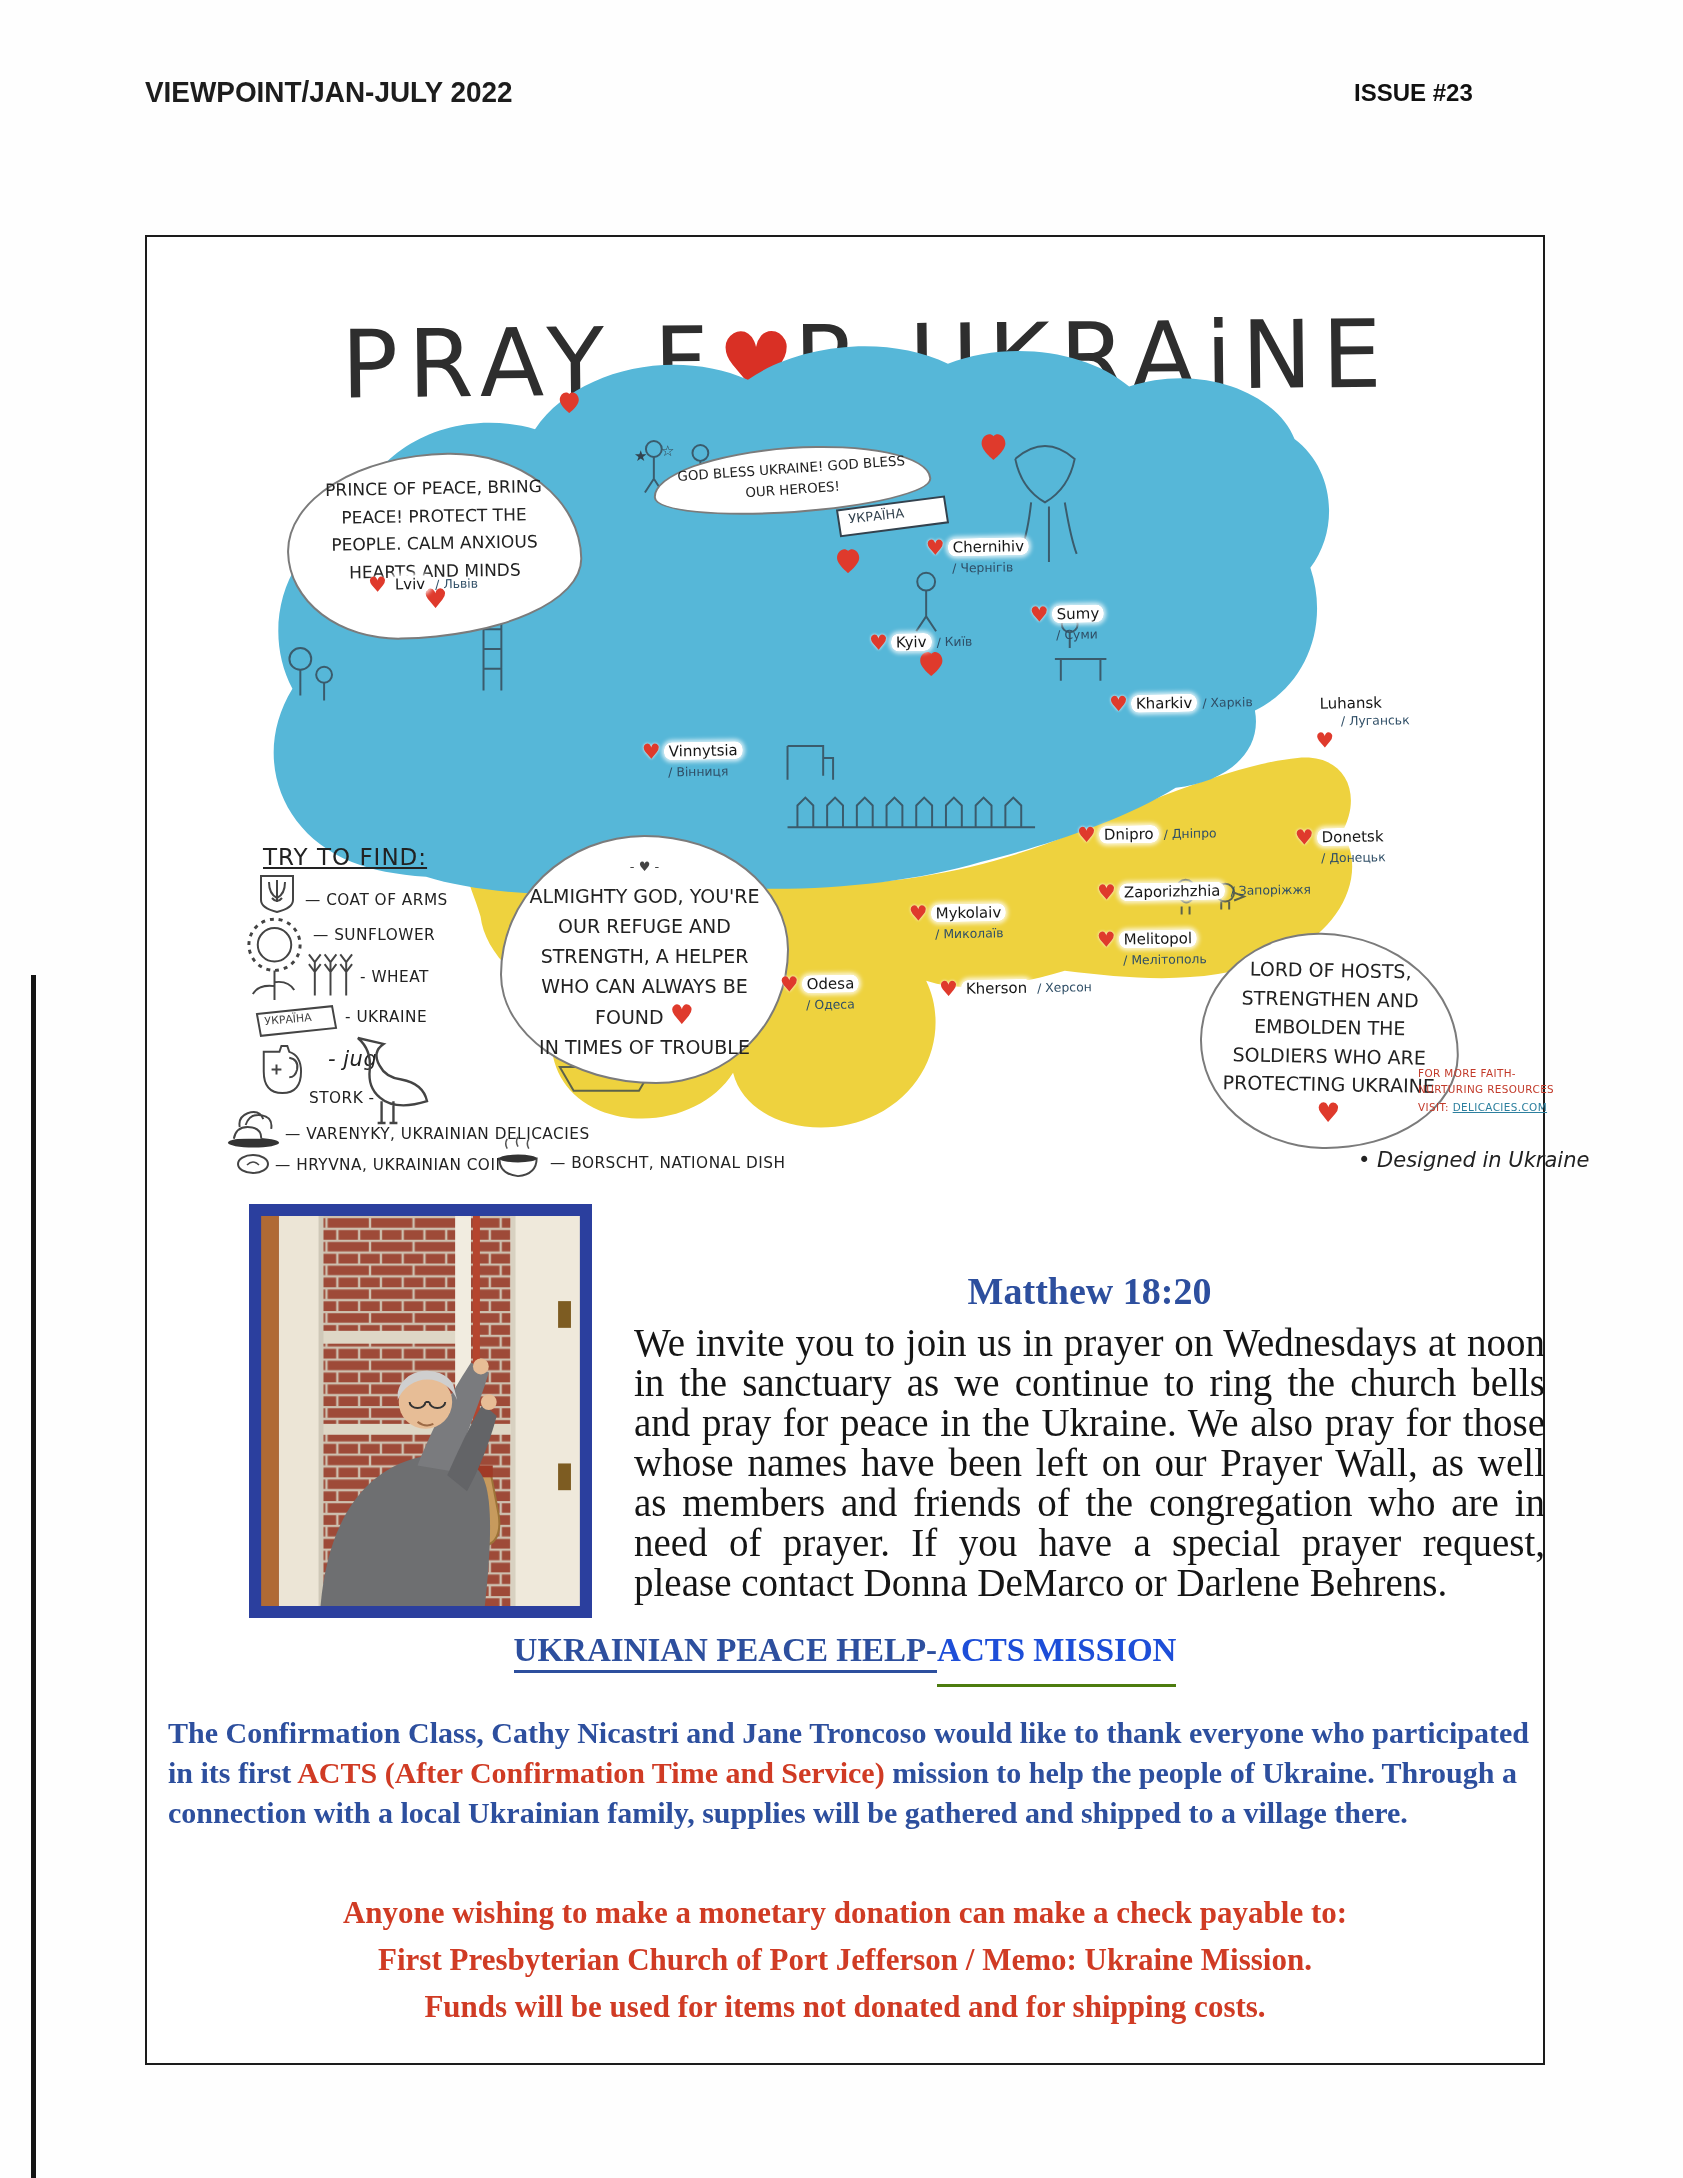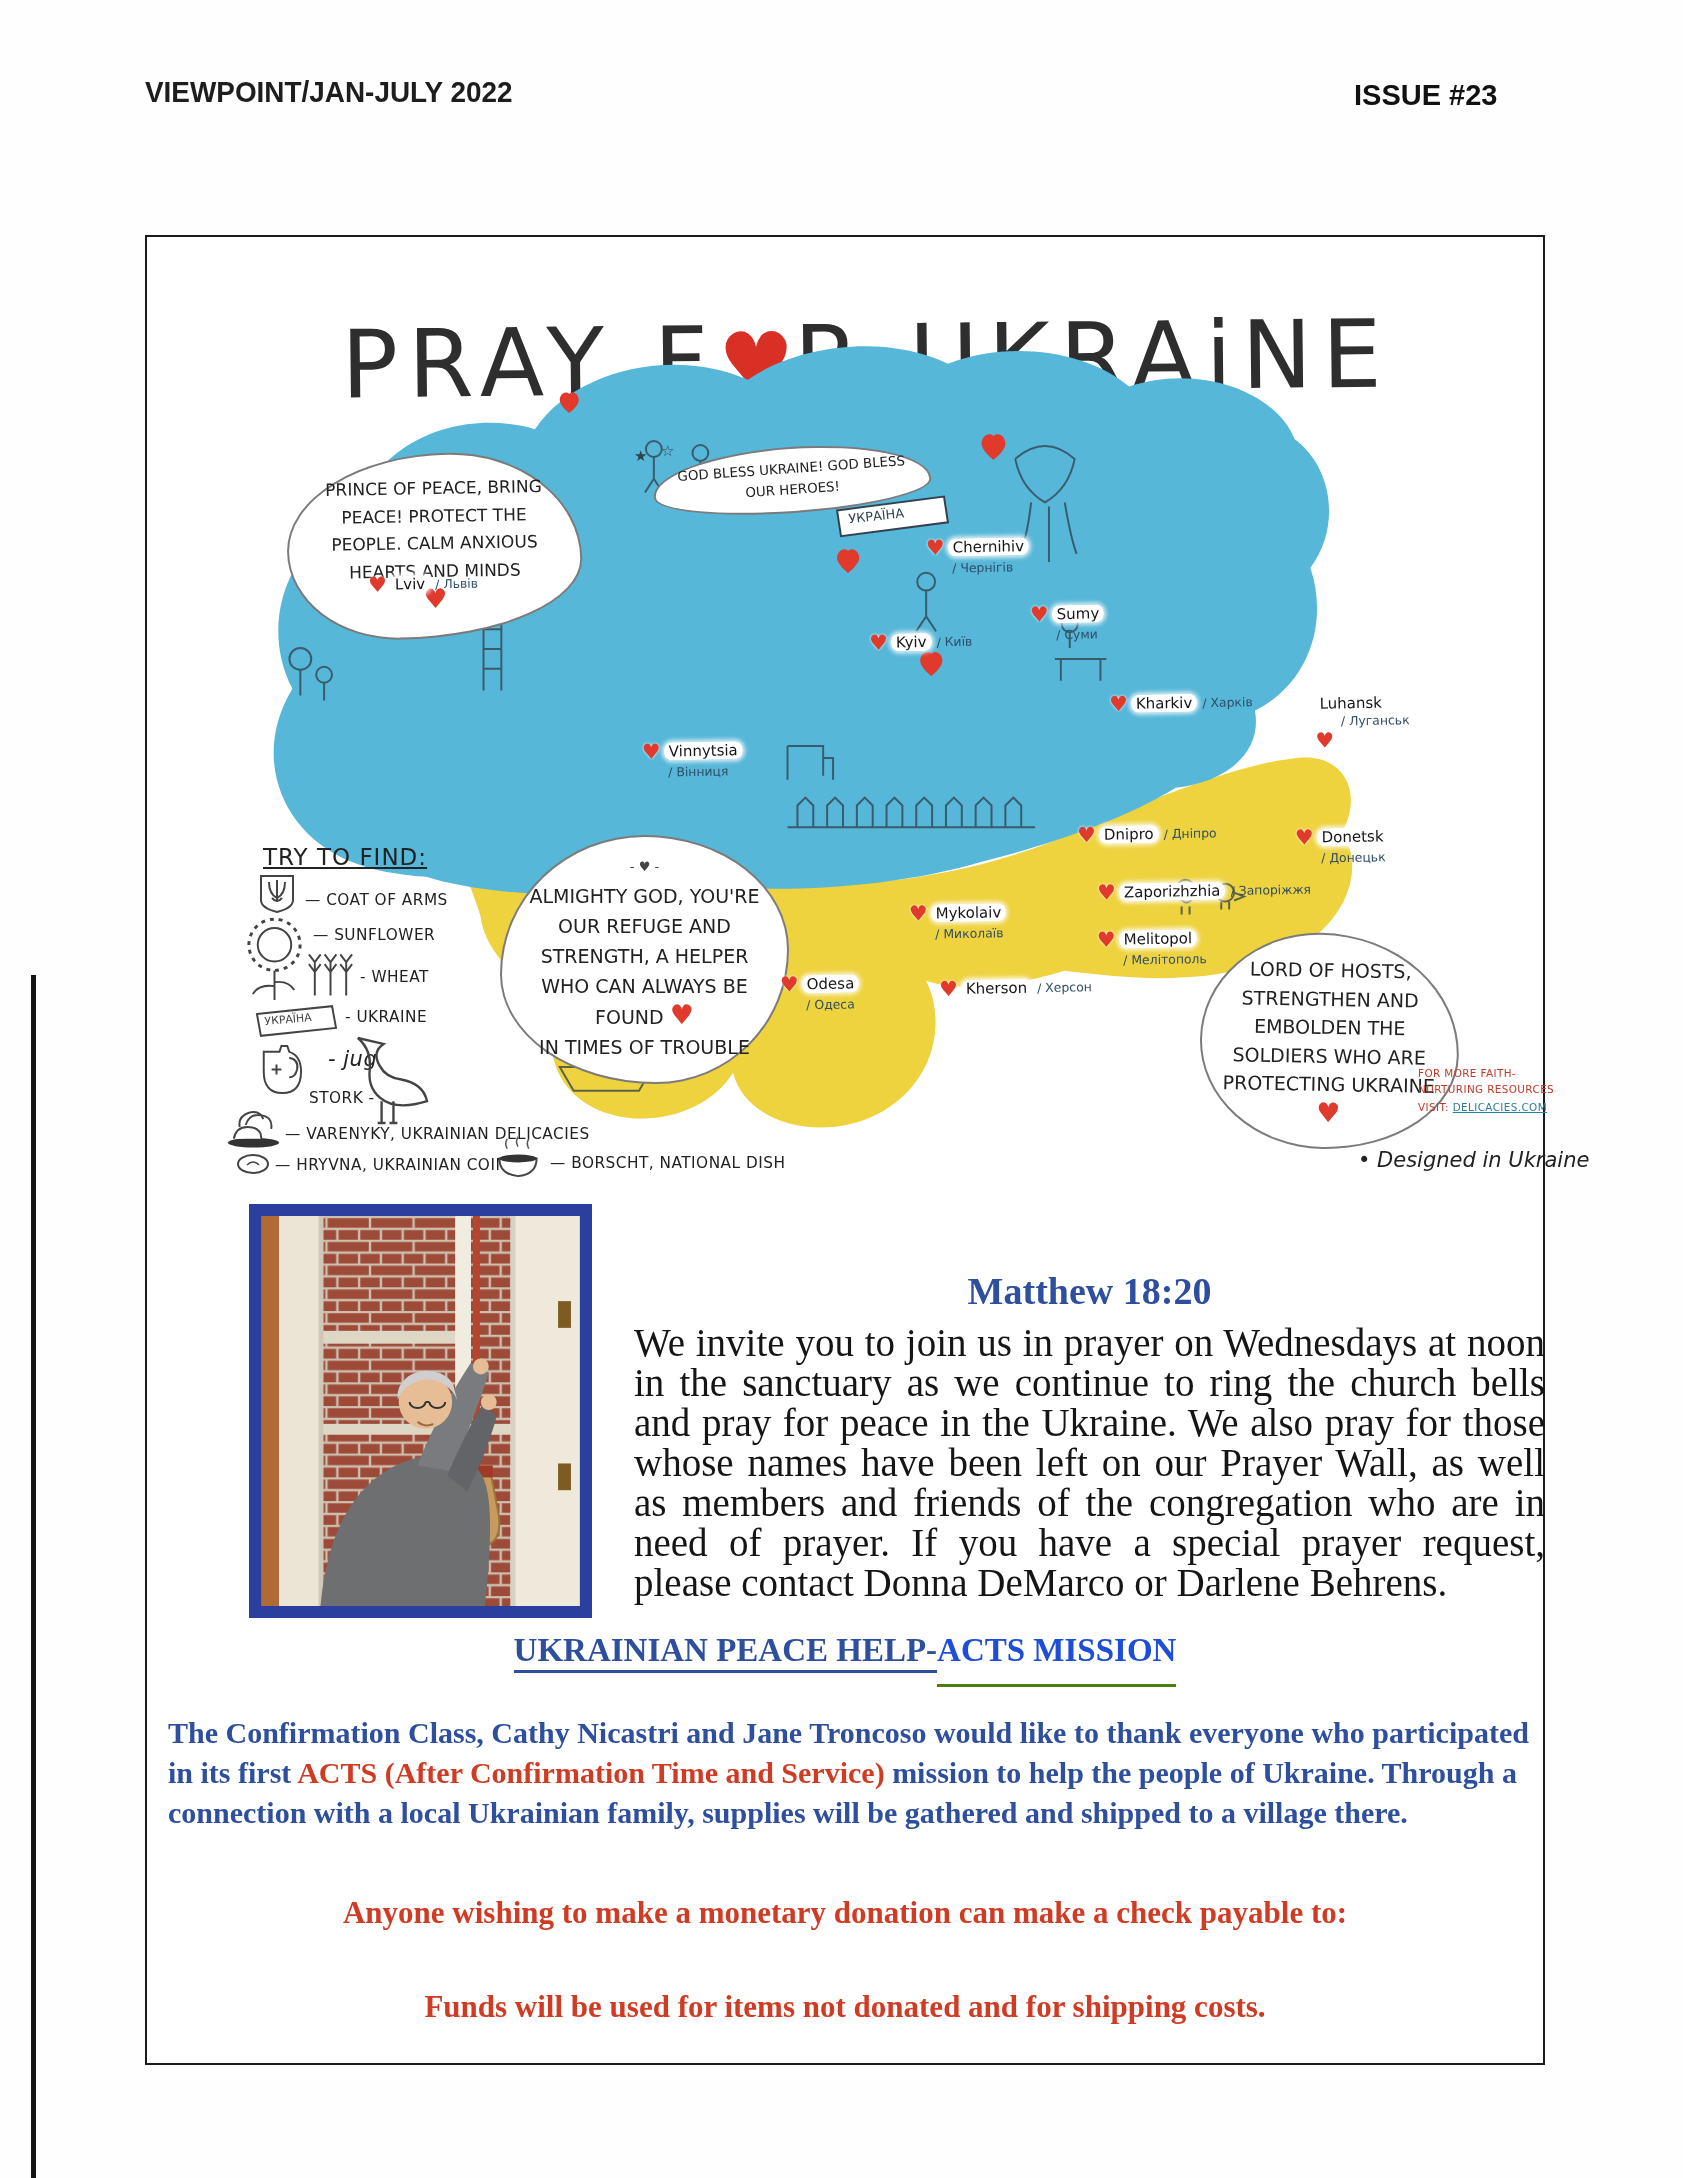--- a/index.html
+++ b/index.html
@@ -3,21 +3,21 @@
 <meta charset="utf-8">
 <style>
   html,body{margin:0;padding:0;background:#ffffff;}
   #page{position:relative;width:1683px;height:2178px;background:#fefefe;overflow:hidden;
         font-family:"Liberation Serif",serif;color:#1a1a1a;}
 
   
   .hdr-left{position:absolute;left:145px;top:75px;font-family:"Liberation Sans",sans-serif;
             font-weight:700;font-size:30px;color:#1d1d1d;transform:scaleX(.93);transform-origin:left;}
   .hdr-right{position:absolute;left:1354px;top:79px;font-family:"Liberation Sans",sans-serif;
-             font-weight:700;font-size:29px;color:#111;}
+             font-weight:700;font-size:24px;color:#111;}
 
   
   .main-box{position:absolute;left:145px;top:235px;width:1400px;height:1830px;
             border:2px solid #1b1b1b;background:#fff;box-sizing:border-box;}
   .scan-line{position:absolute;left:31px;top:975px;width:5px;height:1203px;background:#141414;}
 
   
   .hand{font-family:"DejaVu Sans",sans-serif;}
   .poster-title{position:absolute;left:238px;top:305px;width:1257px;text-align:center;
                 font-family:"DejaVu Sans",sans-serif;font-size:94px;letter-spacing:10px;
@@ -307,18 +307,18 @@
 
   <div class="mission-heading">
     <span class="blue">UKRAINIAN PEACE HELP-</span><span class="red">ACTS MISSION</span>
   </div>
   <div class="mission-para">
     <span>The Confirmation Class, Cathy Nicastri and Jane Troncoso would like to thank everyone who participated in its first </span><span class="red">ACTS (After Confirmation Time and Service)</span><span> mission to help the people of Ukraine. Through a connection with a local Ukrainian family, supplies will be gathered and shipped to a village there.</span>
   </div>
 
   <div class="donation">
     <span>Anyone wishing to make a monetary donation can make a check payable to:</span><br>
-    <br>
+    <span>First Presbyterian Church of Port Jefferson / Memo: Ukraine Mission.</span><br>
     <span>Funds will be used for items not donated and for shipping costs.</span>
   </div>
 
 </div>
 
 
 </body></html>

